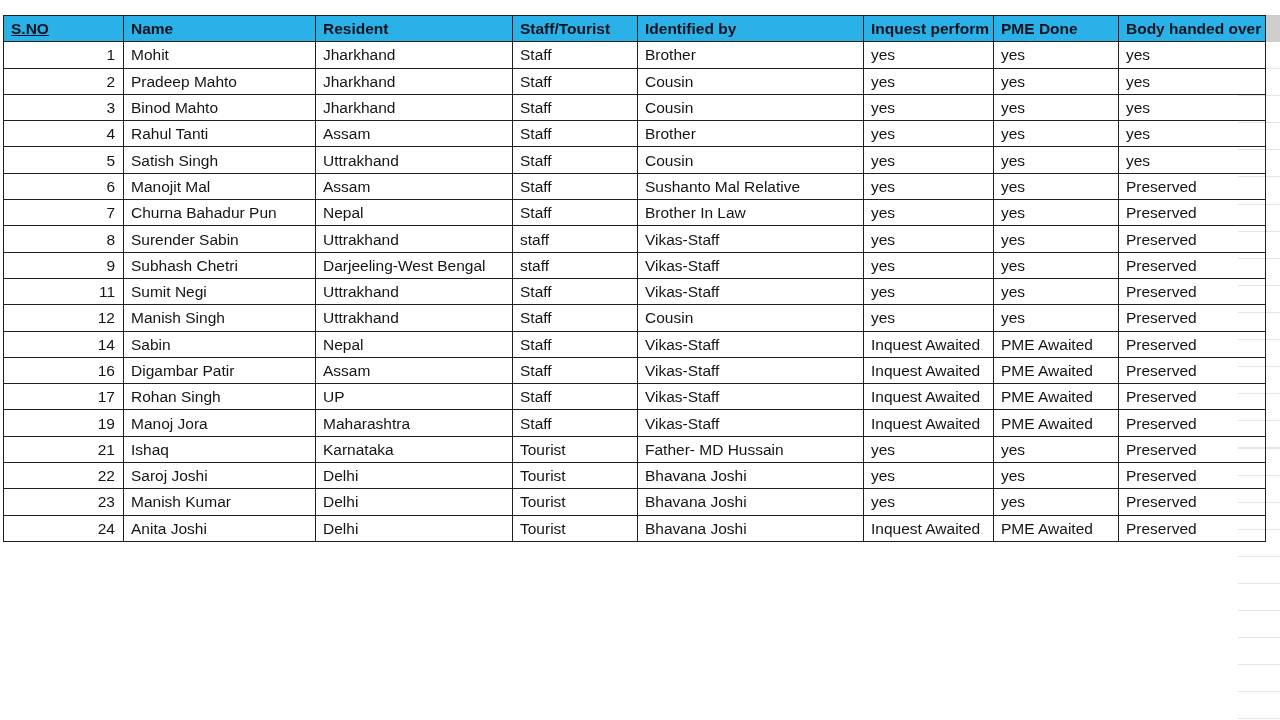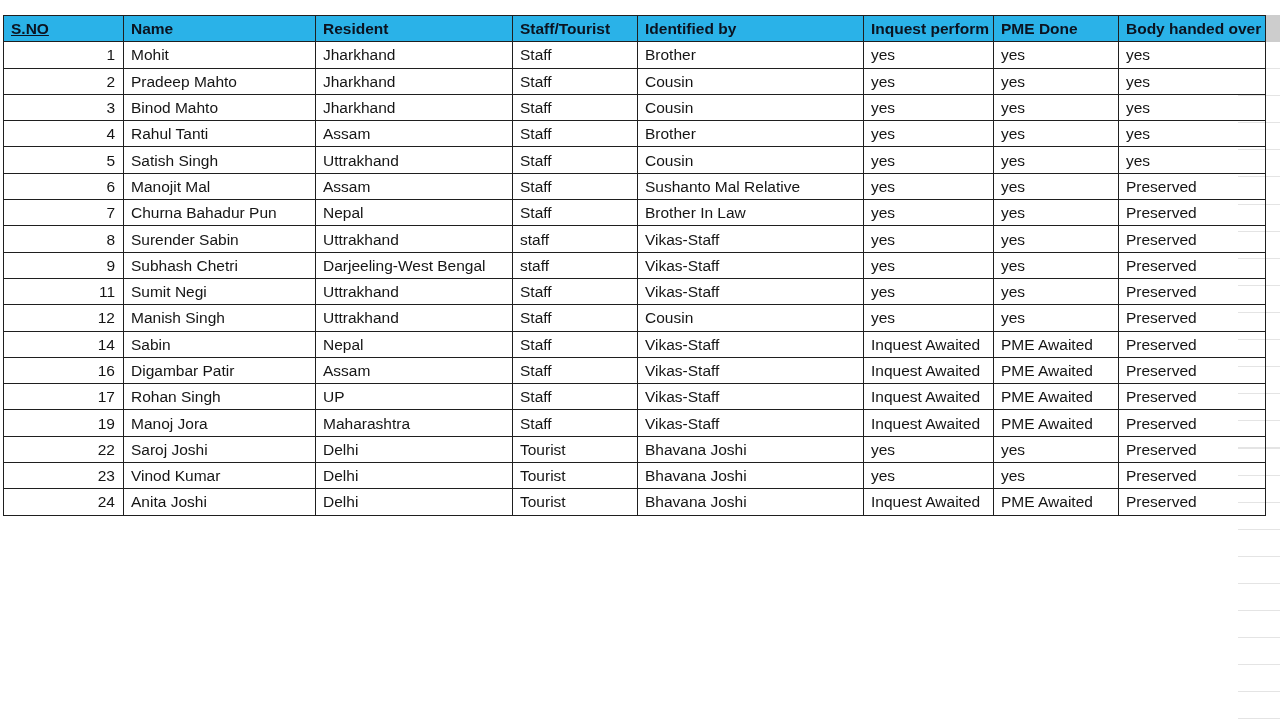--- a/index.html
+++ b/index.html
@@ -248,32 +248,42 @@
           <td class="c0">19</td>
           <td class="c1">Manoj Jora</td>
           <td class="c2">Maharashtra</td>
           <td class="c3">Staff</td>
           <td class="c4">Vikas-Staff</td>
           <td class="c5">Inquest Awaited</td>
           <td class="c6">PME Awaited</td>
           <td class="c7">Preserved</td>
         </tr>
         <tr>
+          <td class="c0">21</td>
+          <td class="c1">Ishaq</td>
+          <td class="c2">Karnataka</td>
+          <td class="c3">Tourist</td>
+          <td class="c4">Father- MD Hussain</td>
+          <td class="c5">yes</td>
+          <td class="c6">yes</td>
+          <td class="c7">Preserved</td>
+        </tr>
+        <tr>
           <td class="c0">22</td>
           <td class="c1">Saroj Joshi</td>
           <td class="c2">Delhi</td>
           <td class="c3">Tourist</td>
           <td class="c4">Bhavana Joshi</td>
           <td class="c5">yes</td>
           <td class="c6">yes</td>
           <td class="c7">Preserved</td>
         </tr>
         <tr>
           <td class="c0">23</td>
-          <td class="c1">Vinod Kumar</td>
+          <td class="c1">Manish Kumar</td>
           <td class="c2">Delhi</td>
           <td class="c3">Tourist</td>
           <td class="c4">Bhavana Joshi</td>
           <td class="c5">yes</td>
           <td class="c6">yes</td>
           <td class="c7">Preserved</td>
         </tr>
         <tr>
           <td class="c0">24</td>
           <td class="c1">Anita Joshi</td>

